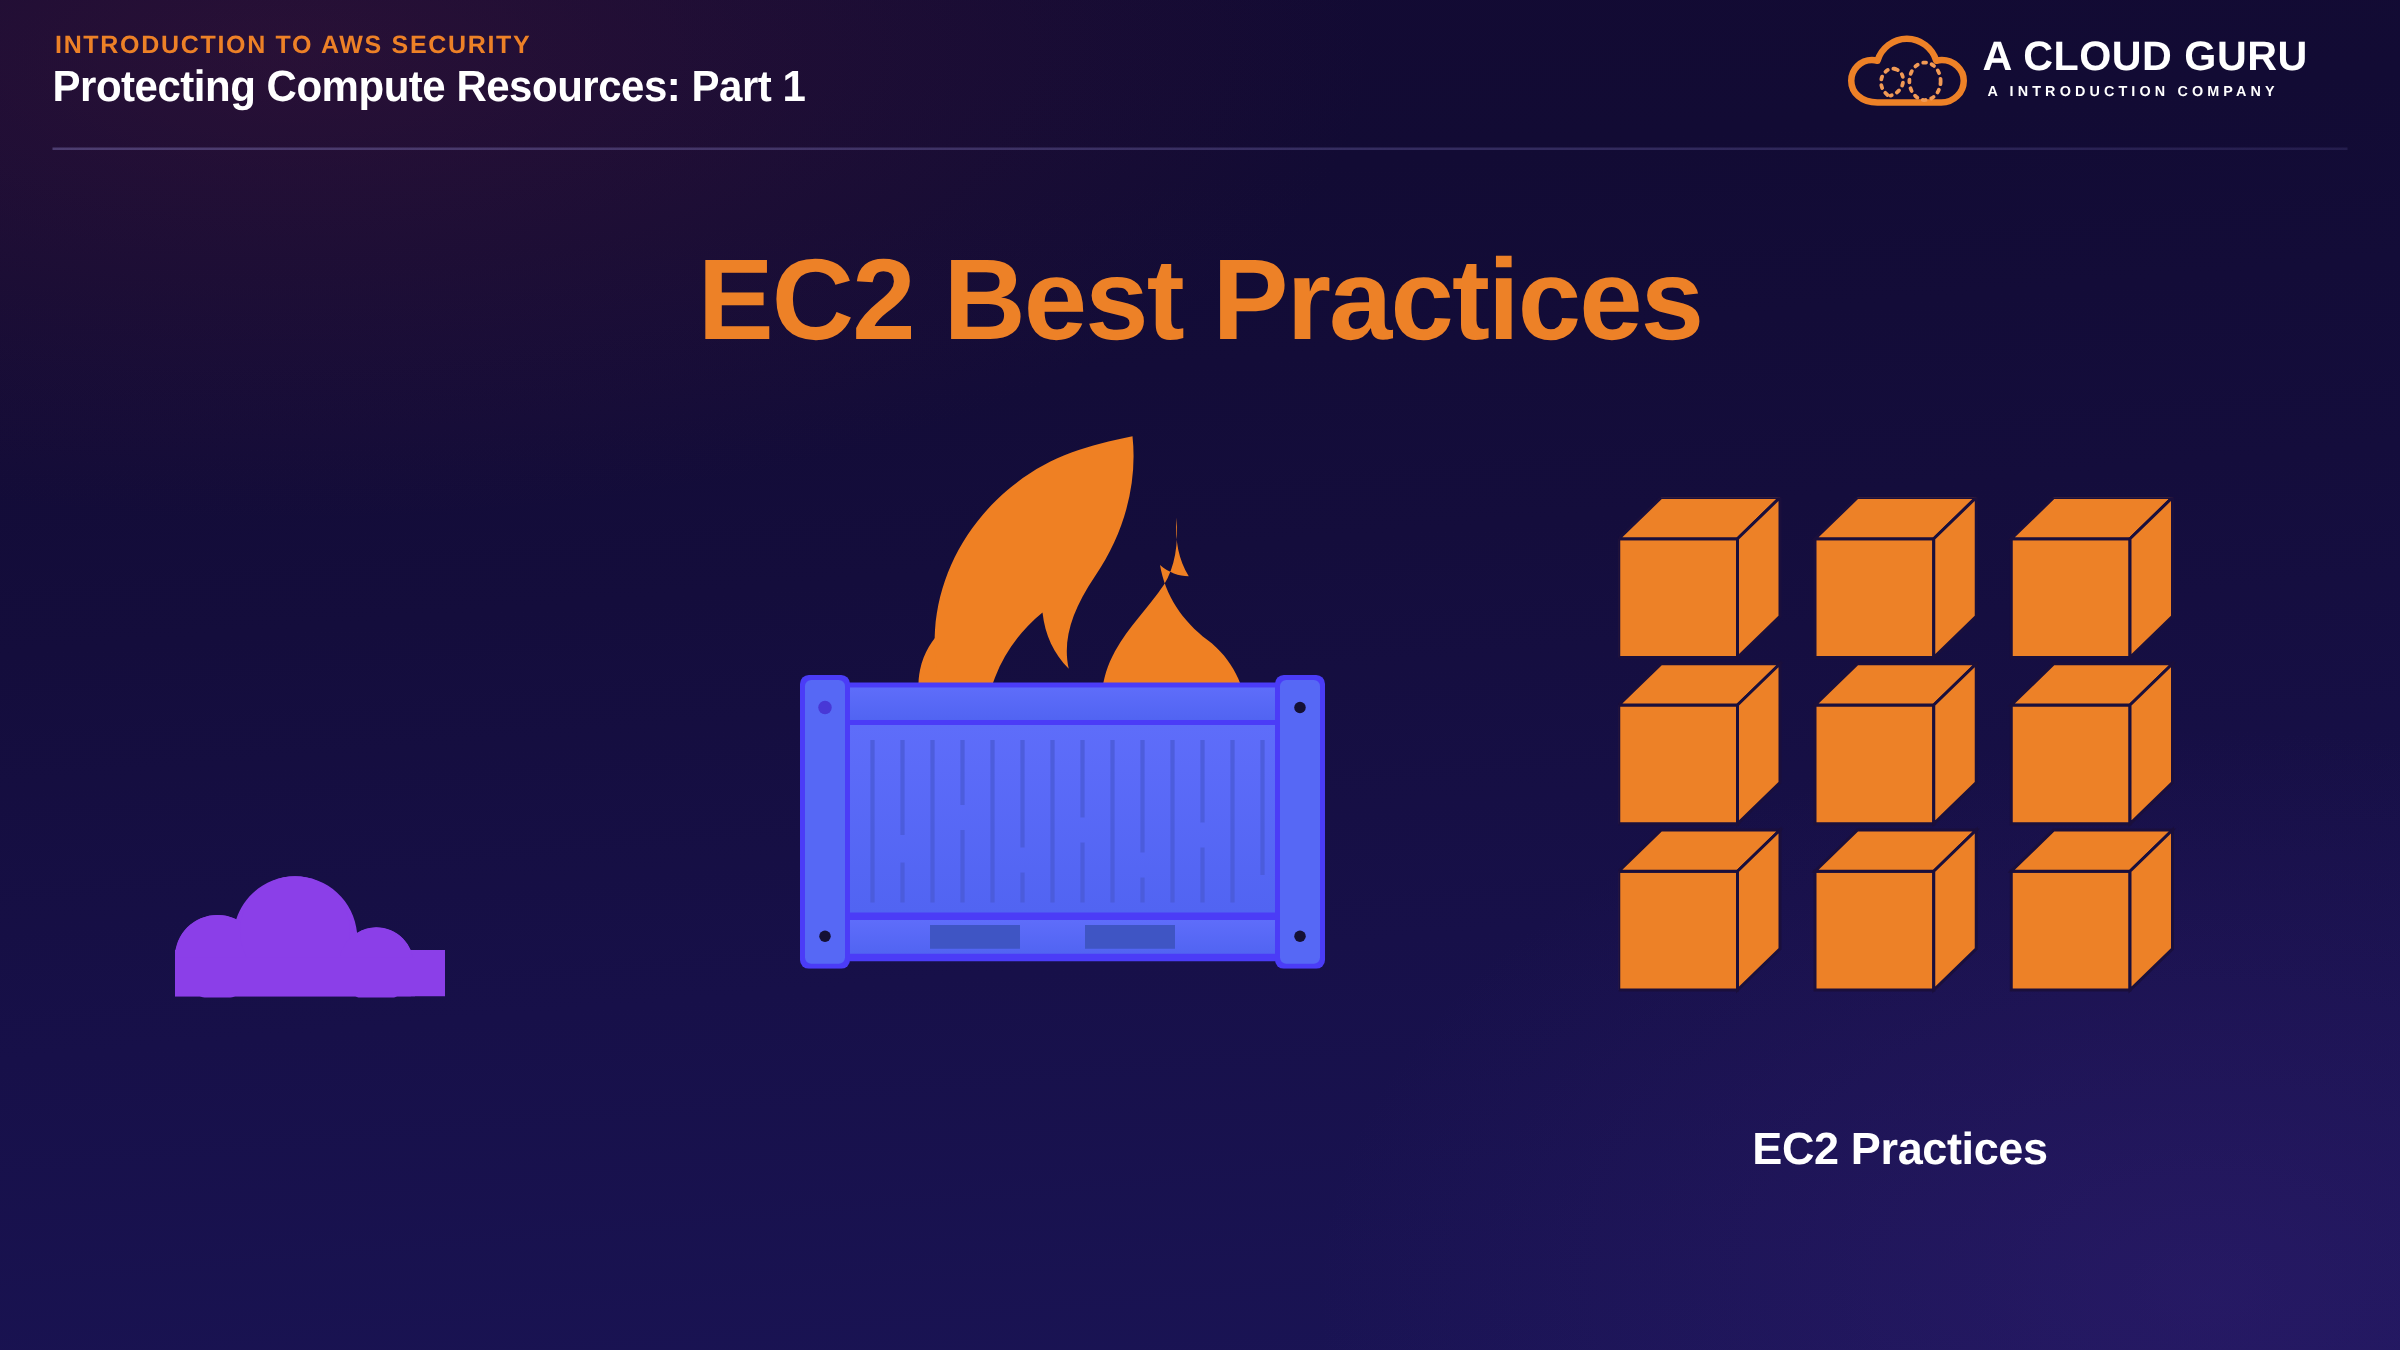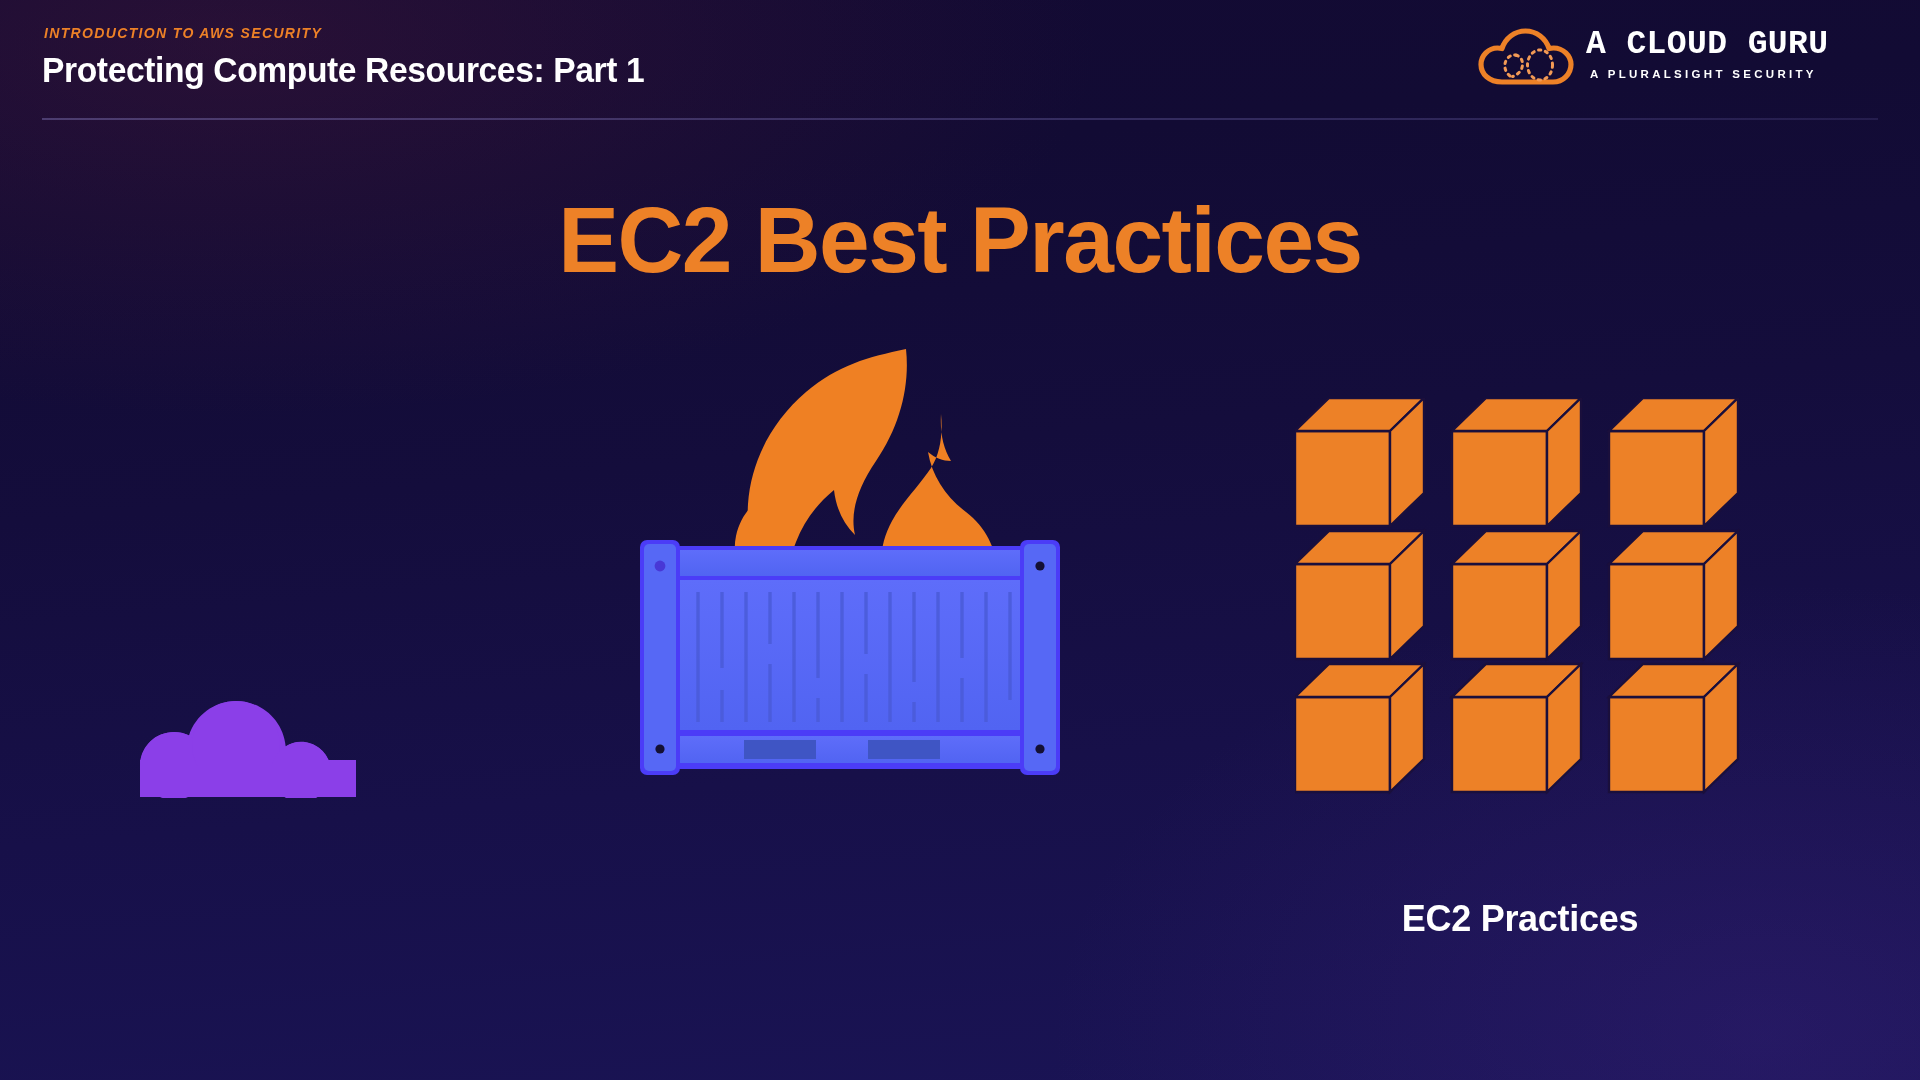--- a/index.html
+++ b/index.html
@@ -25,25 +25,24 @@
 
   
   #header {
     position: absolute; left: 0; top: 0;
     width: 1920px; height: 122px;
   }
   .hdr-eyebrow {
     position: absolute;
     left: 44px; top: 25px;
     color: #ED8127;
-    font-size: 14px;
+    font-size: 20px;
     font-weight: bold;
     letter-spacing: 1.35px;
     text-transform: uppercase;
-    font-style: italic;
   }
   .hdr-title {
     position: absolute;
     left: 42px; top: 50px;
     color: #ffffff;
     font-size: 35px;
     font-weight: bold;
     letter-spacing: -0.4px;
     transform: scaleX(0.96);
     transform-origin: left center;
@@ -67,21 +66,20 @@
     width: 96px; height: 60px;
   }
   .logo-text {
     position: absolute;
     left: 108px; top: 6px;
     color: #ffffff;
     font-size: 33px;
     font-weight: bold;
     letter-spacing: 0.4px;
     white-space: nowrap;
-    font-family: Liberation Mono, monospace;
   }
   .logo-sub {
     position: absolute;
     left: 112px; top: 48px;
     color: #ffffff;
     font-size: 11.5px;
     font-weight: bold;
     letter-spacing: 3.3px;
     white-space: nowrap;
   }
@@ -161,21 +159,21 @@
       <svg viewBox="0 0 96 60" width="96" height="60">
         <path d="M24 56 C11 56 3 48 3 38.5 C3 29.5 10.5 22 19.5 22 C21 22 22.5 22.2 24 22.6
                  C27 12.5 36.5 5 47.5 5 C58.5 5 68 12.5 71 22.6 C72.5 22.2 74 22 75.5 22
                  C85 22 93 29.5 93 38.5 C93 48 85 56 75 56 Z" fill="none" stroke="#ED8127" stroke-width="5.2" stroke-linejoin="round"></path>
         <path d="M32 50 C26 45 25.5 38 29 33 C31.5 29.5 35.5 28 38.5 29.5" fill="none" stroke="#F29A55" stroke-width="3" stroke-linecap="round" stroke-dasharray="2.4 4.6"></path>
         <path d="M38 29 C44 31 46 37 43.5 43 C42 46.5 38 49.5 34.5 50.5" fill="none" stroke="#F29A55" stroke-width="3" stroke-linecap="round" stroke-dasharray="2.4 4.6"></path>
         <ellipse cx="62" cy="39" rx="12.5" ry="15" fill="none" stroke="#F29A55" stroke-width="3" stroke-linecap="round" stroke-dasharray="2.4 4.6"></ellipse>
       </svg>
     </div>
     <div class="logo-text">A CLOUD GURU</div>
-    <div class="logo-sub">A PLURALSIGHT SECURITY</div>
+    <div class="logo-sub">A INTRODUCTION COMPANY</div>
   </div>
 
   <div class="slide-title">EC2 Best Practices</div>
 
   <div id="left-cloud">
     <svg viewBox="0 0 216 98" width="216" height="98">
       <path d="M0 82 L0 66 C0 47 15 32 34 32 C39.5 32 44.5 33.2 49 35.4
                C55.5 15.5 74 1 96 1 C122 1 143.5 21 145.7 46.5
                C150 43.5 155.2 41.8 161 41.8 C177.5 41.8 191 55.3 191 71.8
                C191 76 190.2 80 188.7 83.6 L188.7 97 L0 97 Z" fill="#8B3FE8"></path>

